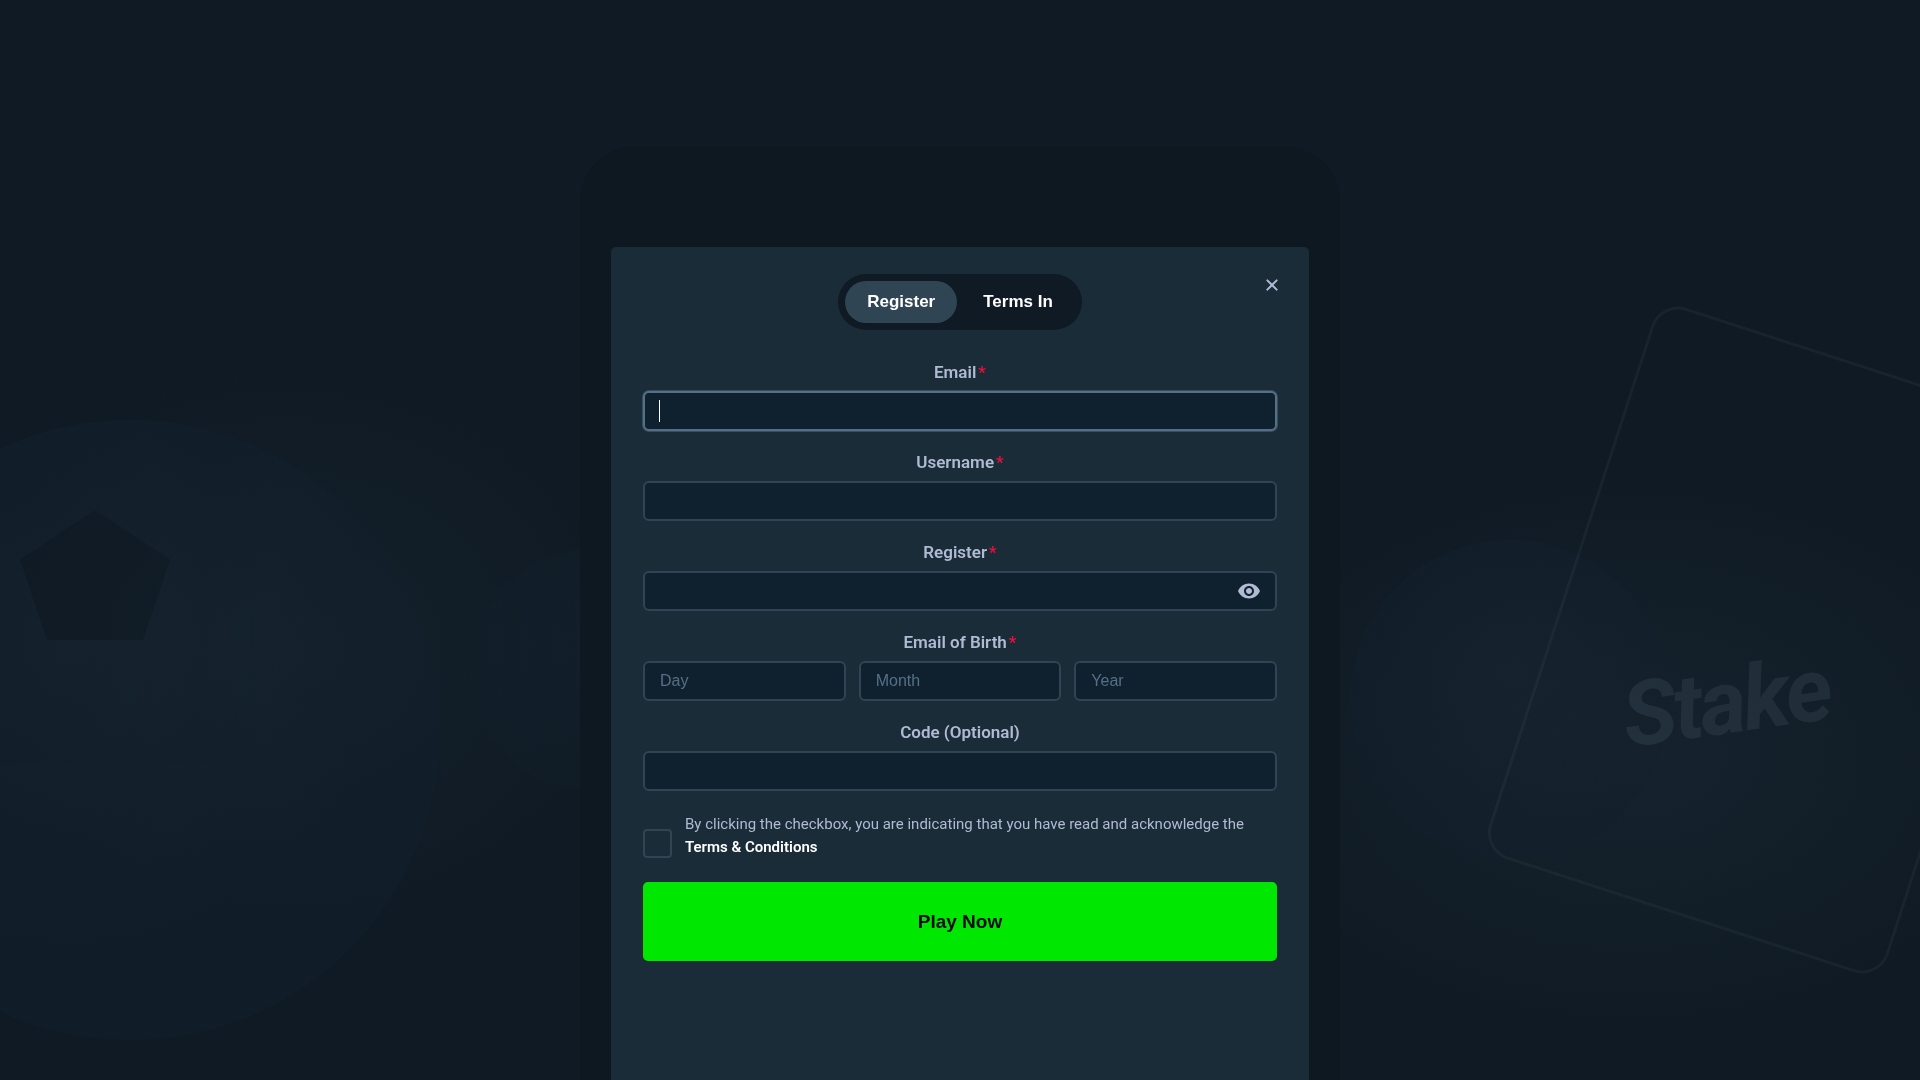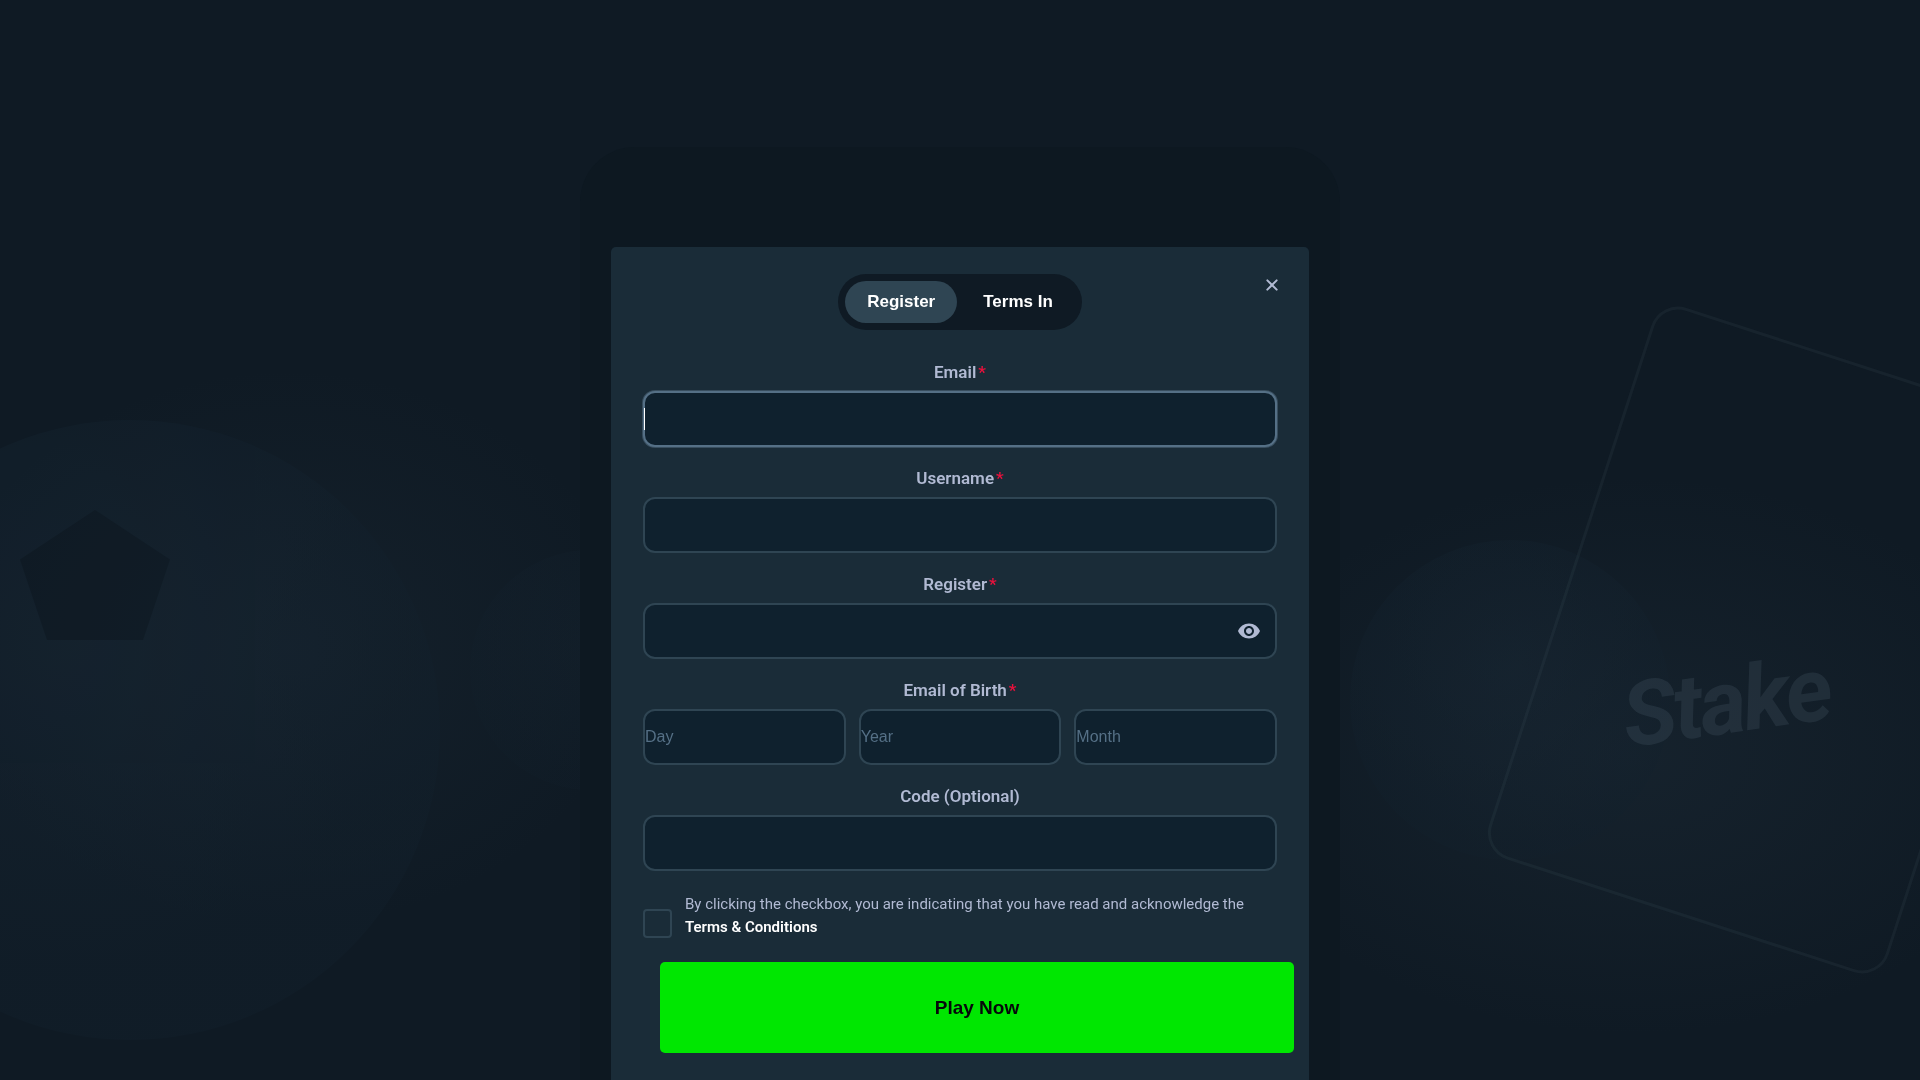--- a/index.html
+++ b/index.html
@@ -162,27 +162,27 @@
     font-weight: 600;
     margin-bottom: 9px;
     text-align: center;
   }
   .required {
     color: #e9113c;
     margin-left: 2px;
   }
   .input {
     width: 100%;
-    height: 56px;
+    height: 40px;
     background: #0f212e;
     border: 2px solid #2f4553;
-    border-radius: 12px;
+    border-radius: 6px;
     color: #ffffff;
     font-size: 16px;
-    padding: 0 0;
+    padding: 0 15px;
     outline: none;
   }
   .input.focused {
     border-color: #557086;
     box-shadow: 0 0 0 1px rgba(85, 112, 134, 0.5);
   }
   .input::placeholder {
     color: #557086;
     font-weight: 400;
   }
@@ -241,29 +241,28 @@
     line-height: 1.5;
   }
   .terms-link {
     color: #ffffff;
     font-weight: 600;
     cursor: pointer;
   }
 
   .submit-btn {
     width: 100%;
-    height: 91px;
+    height: 79px;
     background: #00e701;
     border: none;
     border-radius: 5px;
     color: #05080a;
     font-size: 19px;
     font-weight: 600;
     cursor: pointer;
-    margin-left: 17px;
   }
 
   .caret {
     display: inline-block;
     width: 1px;
     height: 22px;
     background: #ffffff;
     margin-left: -1px;
     vertical-align: middle;
     animation: blink 1s step-end infinite;
@@ -327,22 +326,22 @@
         </button>
       </div>
     </div>
 
     <div class="form-group">
       <label class="label">
         <span>Email of Birth</span><span class="required">*</span>
       </label>
       <div class="dob-row">
         <input class="input" type="text" placeholder="Day" style="">
+        <input class="input" type="text" placeholder="Month" style="">
         <input class="input" type="text" placeholder="Year" style="">
-        <input class="input" type="text" placeholder="Month" style="">
       </div>
     </div>
 
     <div class="form-group">
       <label class="label">
         <span>Code (Optional)</span>
       </label>
       <input class="input" type="text" style="">
     </div>
 

